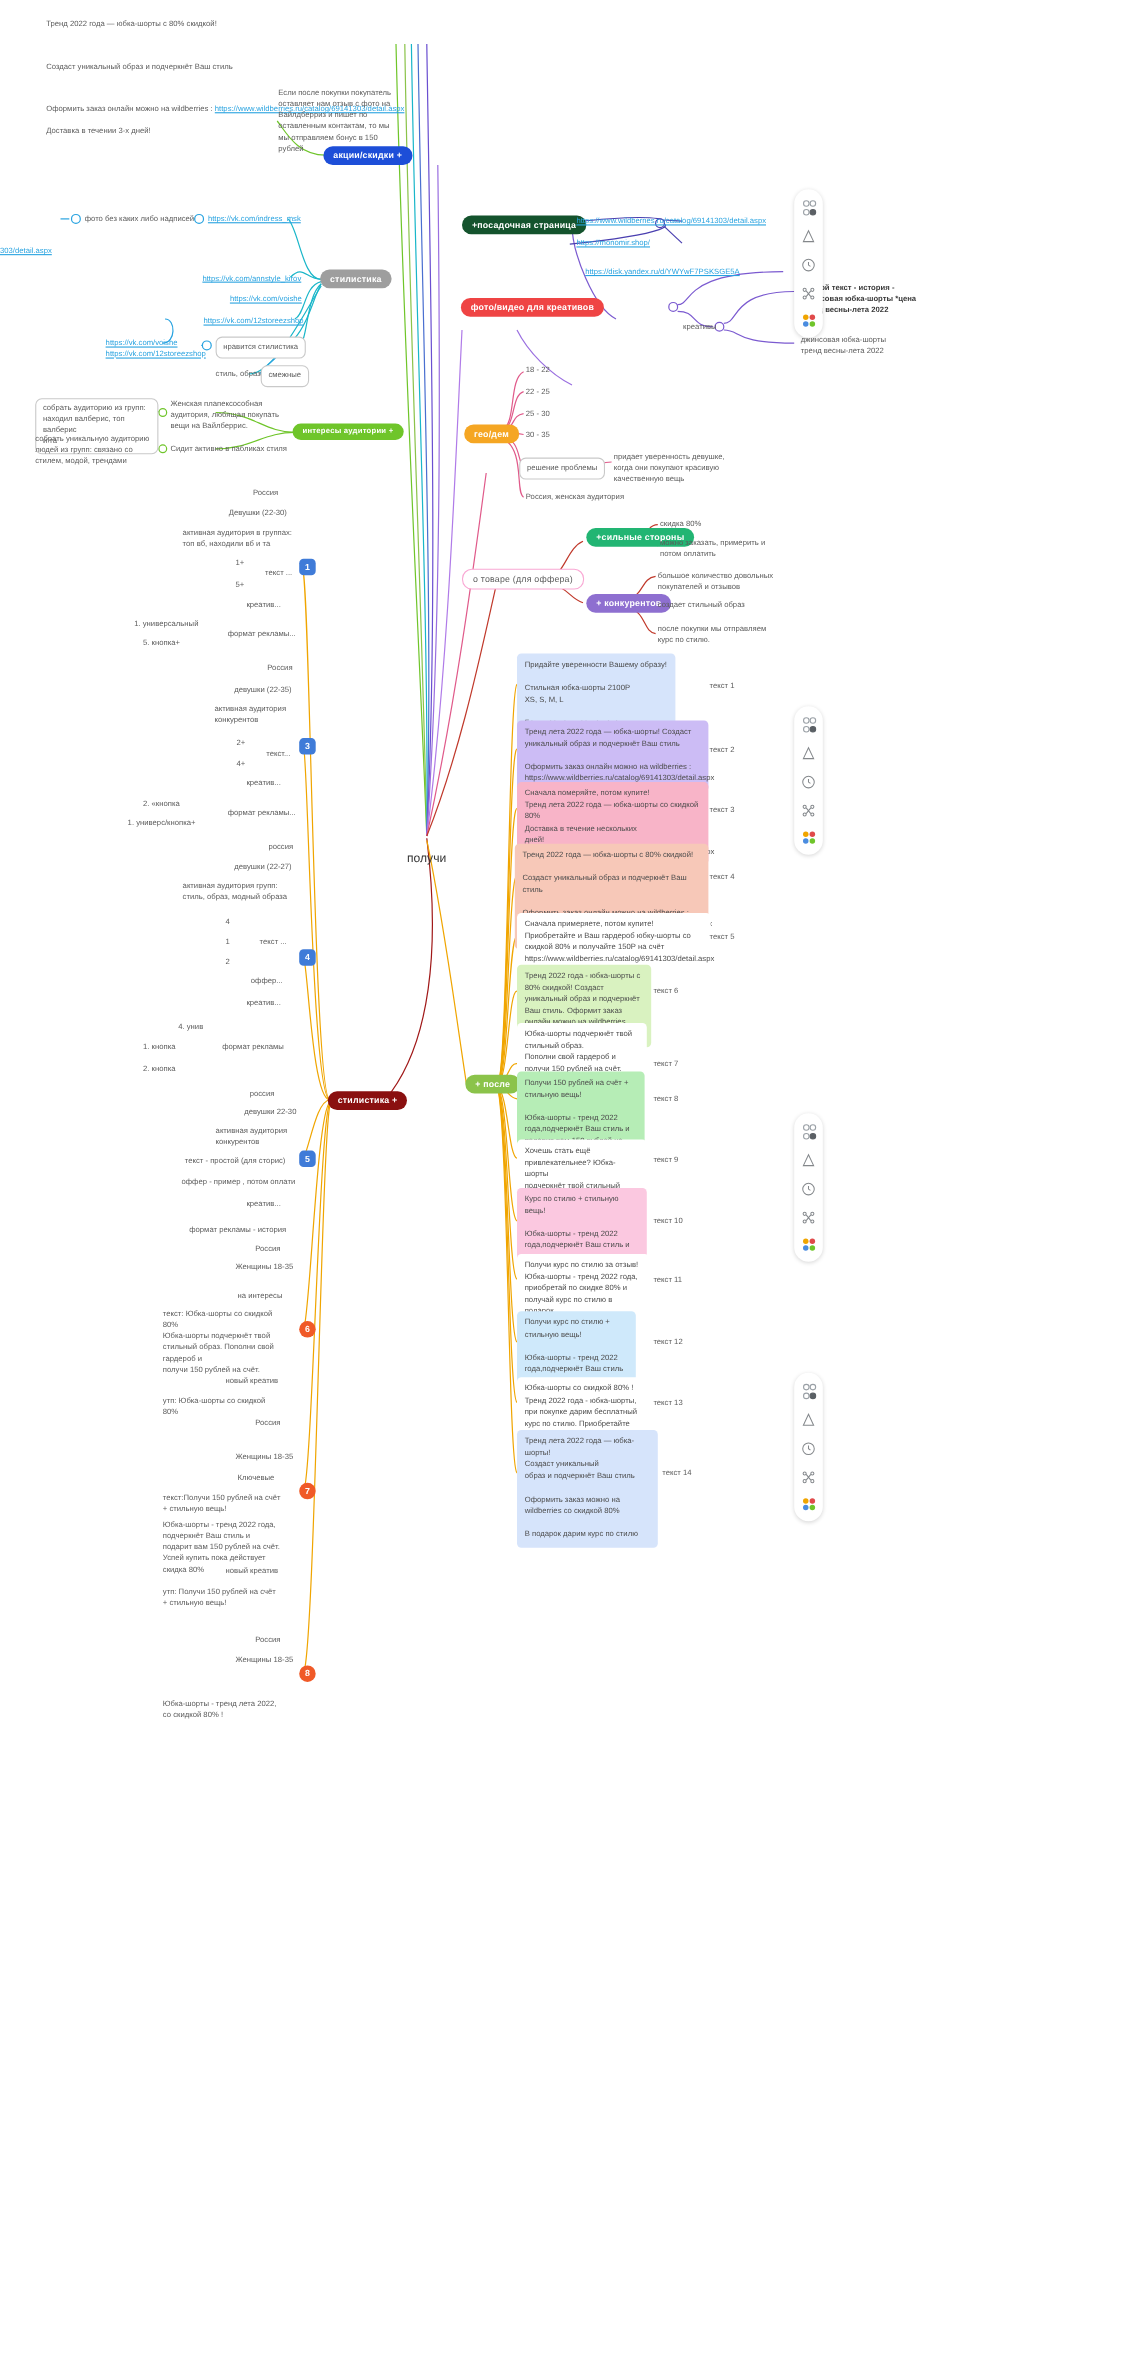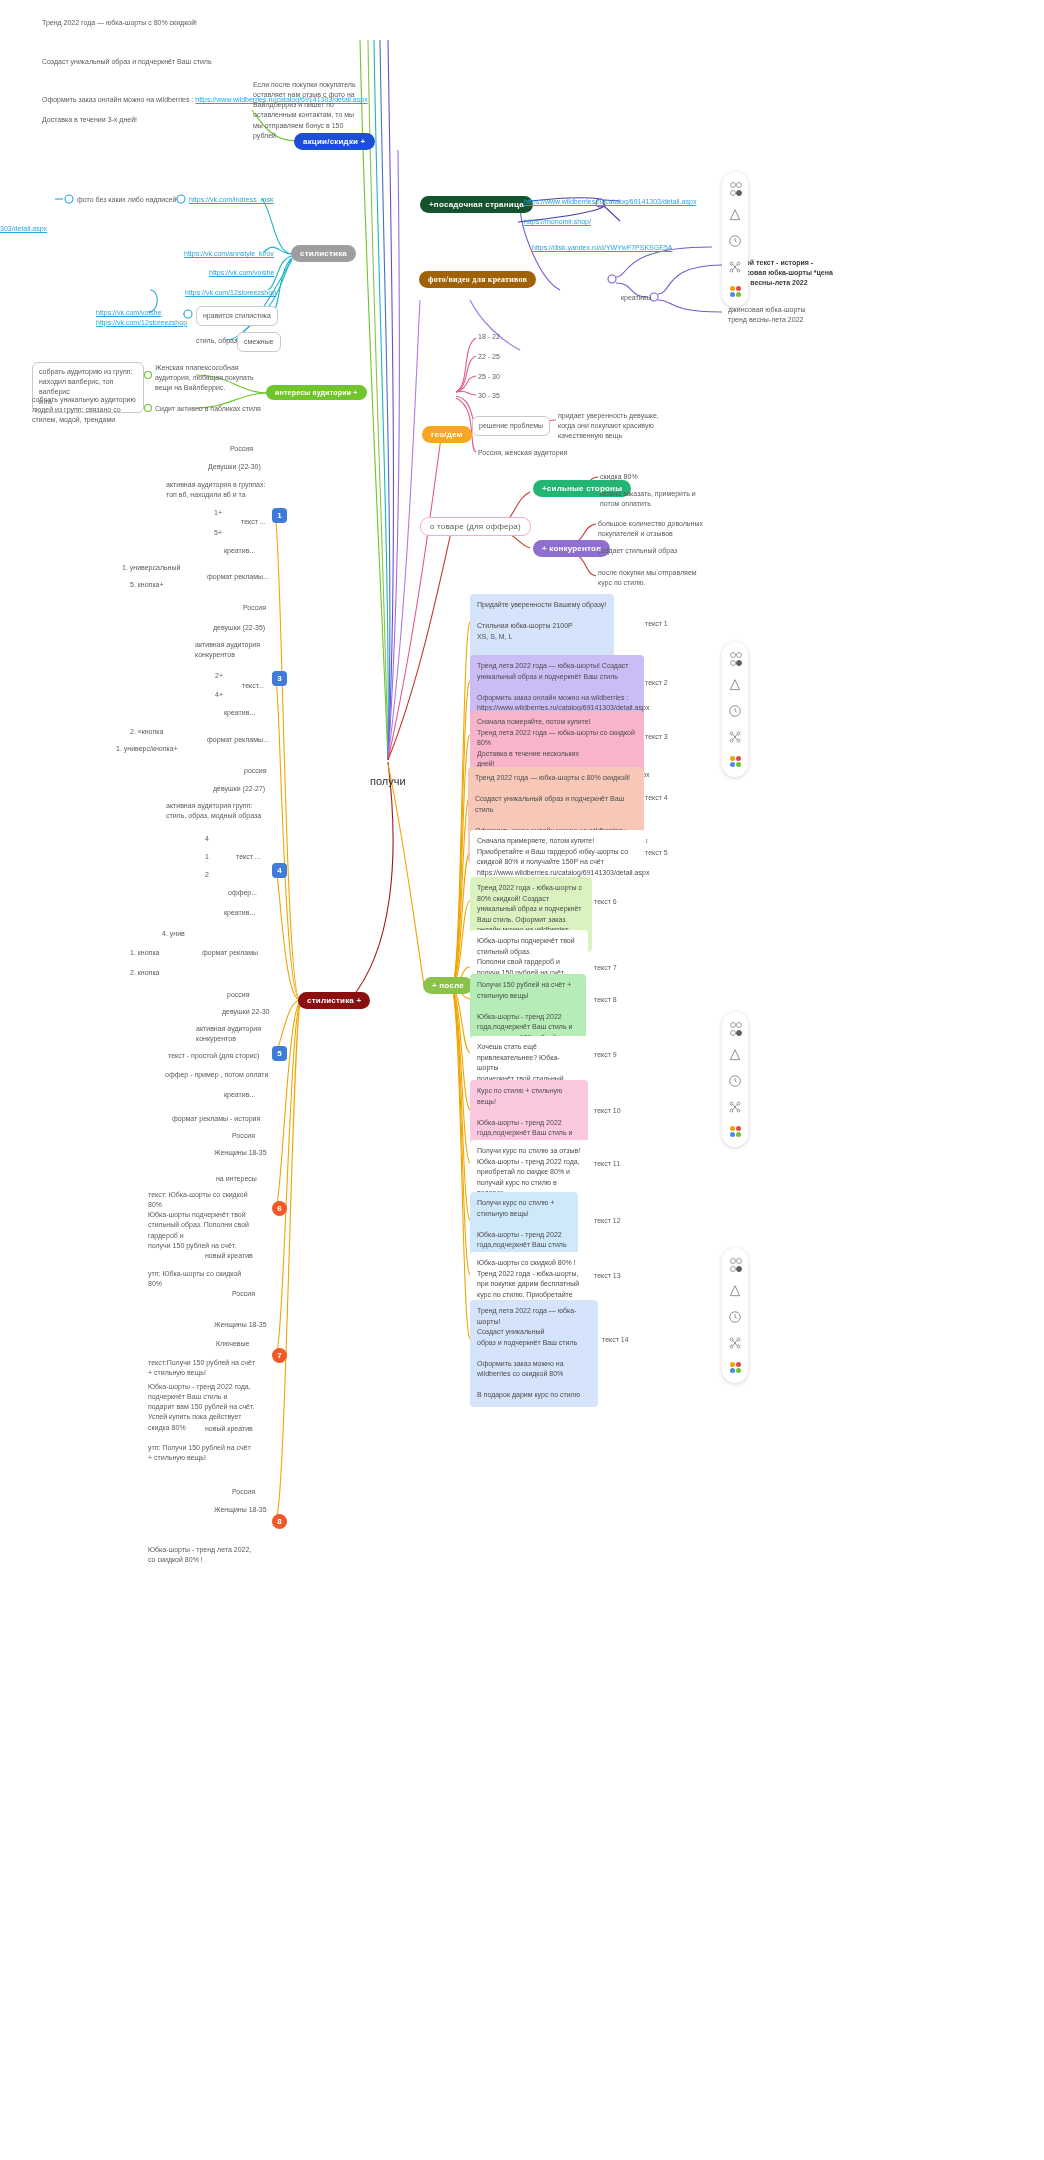--- a/index.html
+++ b/index.html
@@ -146,22 +146,22 @@
 оставляет нам отзыв с фото на
 Вайлдберриз и пишет по
 оставленным контактам, то мы
 мы отправляем бонус в 150
 рублей</div>
 
   <div class="pill" style="left:294px;top:133px;background:#1d4ed8;">акции/скидки  +</div>
   <div class="pill" style="left:291px;top:245px;background:#9e9e9e;">стилистика</div>
   <div class="pill" style="left:266px;top:385px;background:#6fc52a;font-size:7px;">интересы аудитории +</div>
   <div class="pill" style="left:420px;top:196px;background:#14532d;">+посадочная страница</div>
-  <div class="pill" style="left:419px;top:271px;background:#a16207;font-family:Liberation Serif, serif;">фото/видео для креативов</div>
-  <div class="pill" style="left:422px;top:386px;background:#f5a623;margin-top:40px;">гео/дем</div>
+  <div class="pill" style="left:419px;top:271px;background:#ef4444;">фото/видео для креативов</div>
+  <div class="pill" style="left:422px;top:386px;background:#f5a623;">гео/дем</div>
   <div class="pill" style="left:420px;top:517px;background:#fff;color:#5b5b5b;border:1px solid #f9a8d4;font-weight:400;">о товаре (для оффера)</div>
   <div class="pill" style="left:533px;top:480px;background:#22b573;text-align:center;">+сильные стороны</div>
   <div class="pill" style="left:533px;top:540px;background:#8e6fd0;">+ конкурентов</div>
   <div class="pill" style="left:298px;top:992px;background:#8a1010;">стилистика +</div>
   <div class="pill" style="left:423px;top:977px;background:#8bc34a;">+ после</div>
 
   <div class="root" style="left:370px;top:775px;">получи</div>
 
   <div class="node txt" style="left:77px;top:195px;">фото без каких либо надписей</div>
   <a class="lnk node" href="#" style="left:189px;top:195px;">https://vk.com/indress_msk</a>

